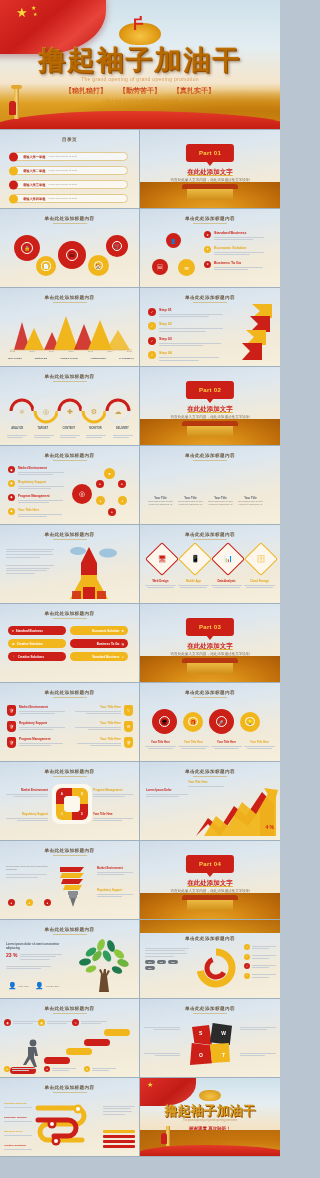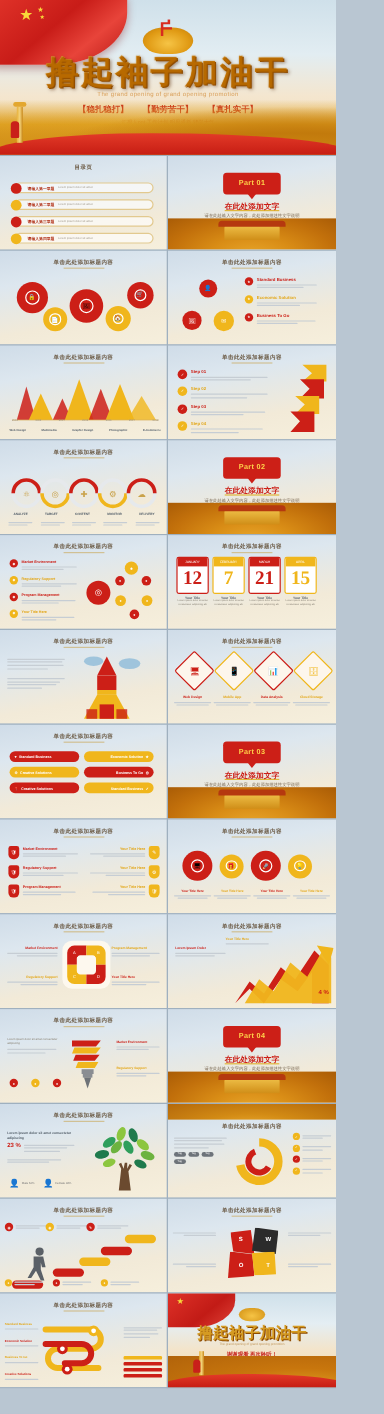--- a/index.html
+++ b/index.html
@@ -493,38 +493,20 @@
       <div class="circ red" style="position:absolute;left:96px;top:34px;width:8px;height:8px;font-size:3px">●</div>
       <div class="circ red" style="position:absolute;left:118px;top:34px;width:8px;height:8px;font-size:3px">●</div>
       <div class="circ yel" style="position:absolute;left:96px;top:50px;width:9px;height:9px;font-size:3px">●</div>
       <div class="circ yel" style="position:absolute;left:118px;top:50px;width:9px;height:9px;font-size:3px">●</div>
       <div class="circ red" style="position:absolute;left:108px;top:62px;width:8px;height:8px;font-size:3px">●</div>
     </div>
 
     <div class="slide last">
       <div class="hdr">单击此处添加标题内容</div>
       <div class="hdr-u"></div>
-      <div style="position:absolute;left:7px;top:18px;display:flex;gap:3px">
-        <div class="cal">
-          <div class="cap">JANUARY</div>
-          <div class="num">12</div>
-        </div>
-        <div class="cal y">
-          <div class="cap">FEBRUARY</div>
-          <div class="num">7</div>
-        </div>
-        <div class="cal">
-          <div class="cap">MARCH</div>
-          <div class="num">21</div>
-        </div>
-        <div class="cal y">
-          <div class="cap">APRIL</div>
-          <div class="num">15</div>
-        </div>
-      </div>
       <div style="position:absolute;left:7px;top:50px;display:flex;gap:3px">
         <div style="width:27px;text-align:center">
             <div style="font-size:2.8px;font-weight:bold;color:#55606b">Your Title</div>
           <div class="txt" style="font-size:2.1px">Lorem ipsum dolor sit amet consectetur adipiscing elit</div>
           </div>
         <div style="width:27px;text-align:center">
             <div style="font-size:2.8px;font-weight:bold;color:#55606b">Your Title</div>
           <div class="txt" style="font-size:2.1px">Lorem ipsum dolor sit amet consectetur adipiscing elit</div>
           </div>
         <div style="width:27px;text-align:center">

